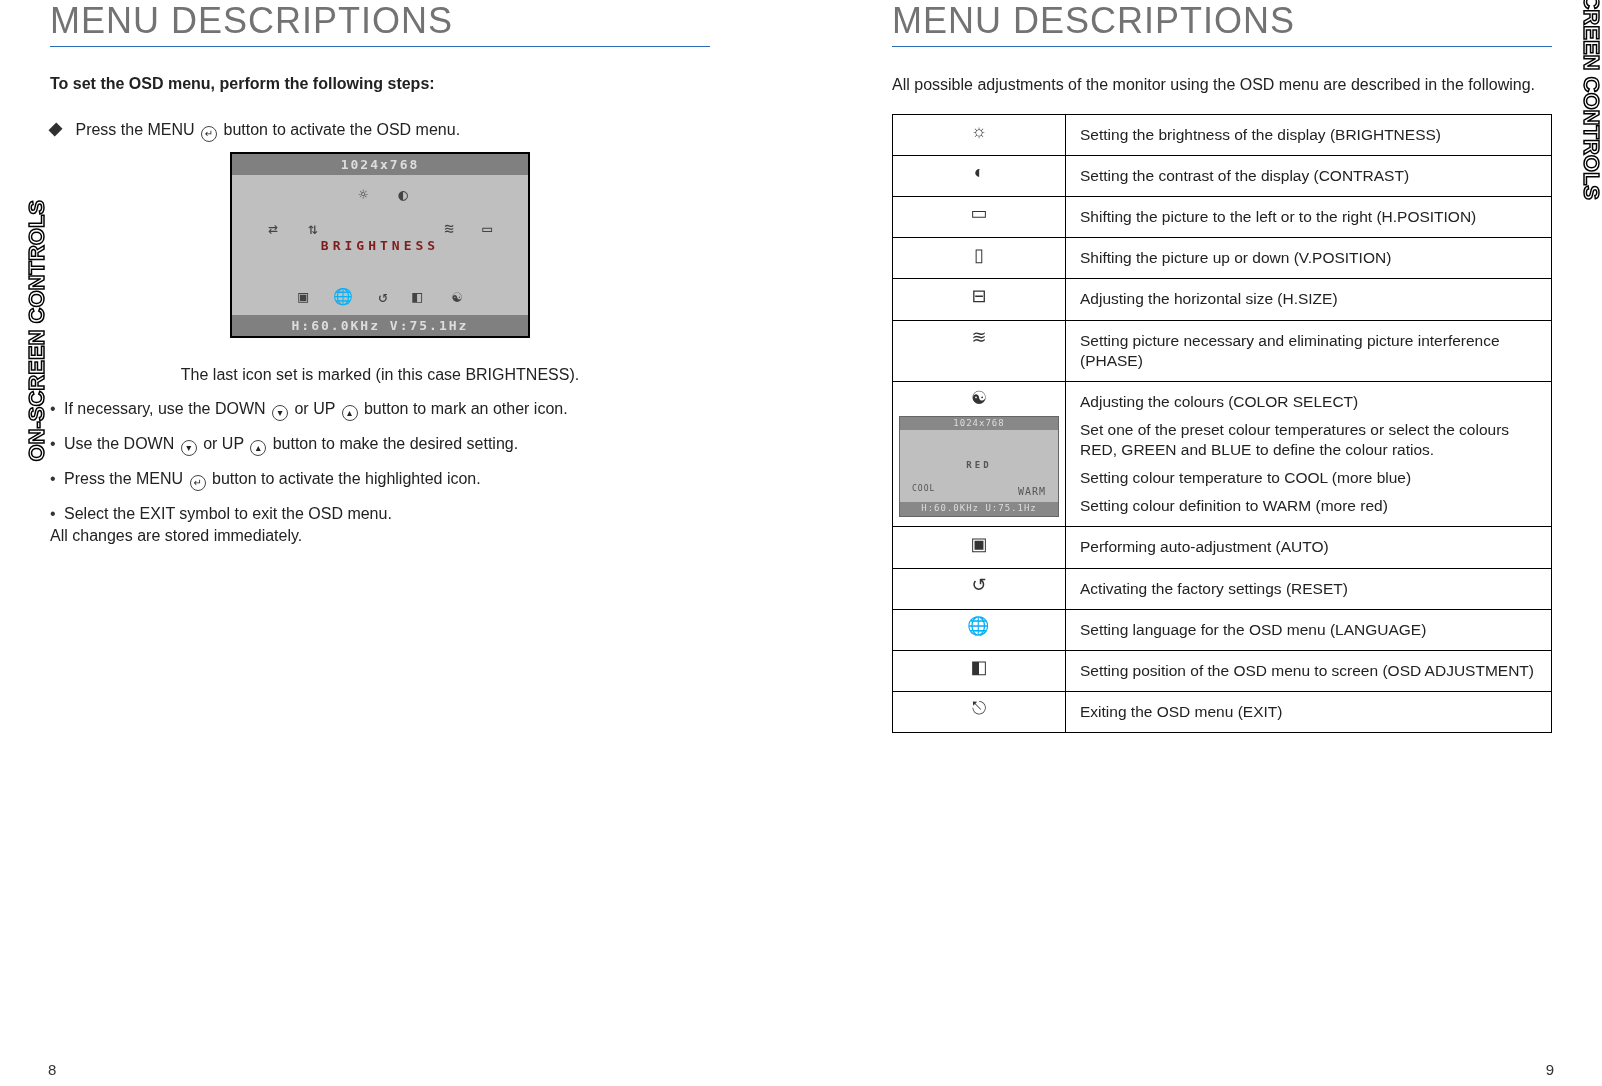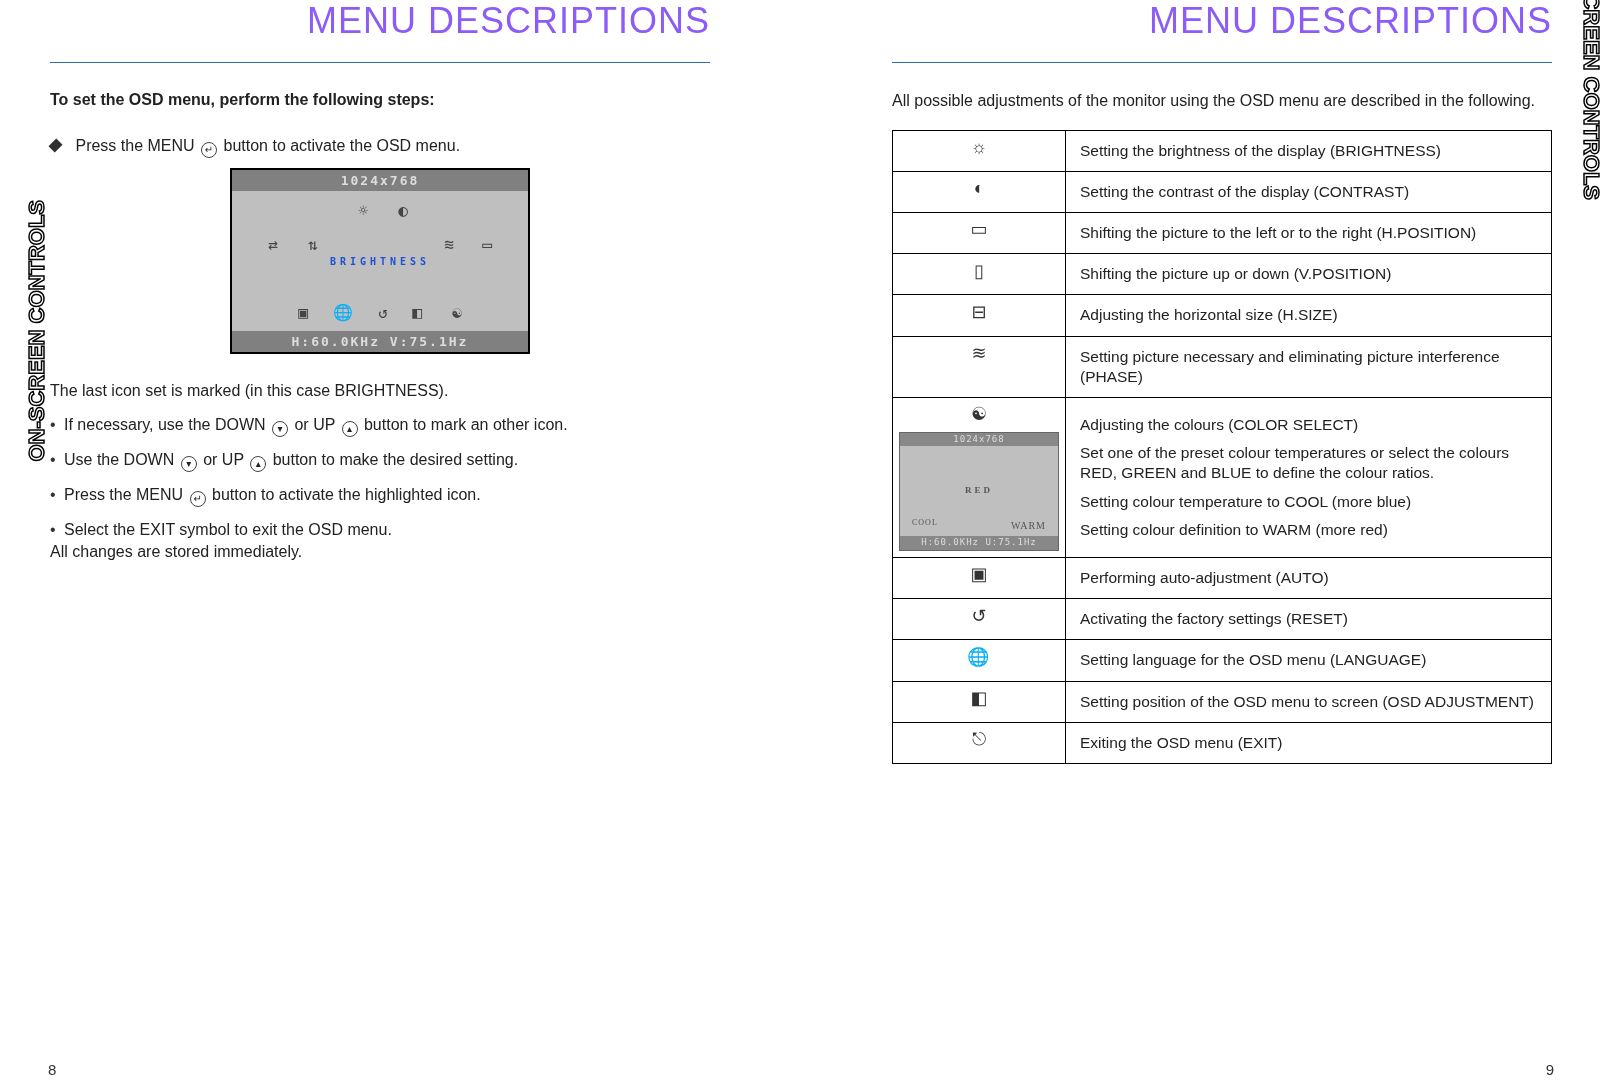--- a/index.html
+++ b/index.html
@@ -18,25 +18,24 @@
     width: 700px;
     padding: 0 20px;
   }
   .page-left { left: 30px; }
   .page-right { right: 30px; }
 
   .section-title {
     font-family: "Arial Narrow", Arial, sans-serif;
     font-stretch: condensed;
     font-size: 36px;
-    color: #8b5cf6;
+    color: #737373;
     letter-spacing: 1px;
     font-weight: 400;
-    margin-bottom: 20px;
-    text-align: right;
+    margin-bottom: 4px;
   }
   .blue-rule {
     border: none;
     border-top: 1px solid #2a6db3;
     margin-bottom: 28px;
   }
   .lead-bold {
     font-weight: bold;
     margin-bottom: 28px;
   }
@@ -90,22 +89,22 @@
   .osd-body {
     height: 140px;
     position: relative;
   }
   .osd-center-label {
     position: absolute;
     top: 50%; left: 50%;
     transform: translate(-50%, -50%);
     font-weight: bold;
     letter-spacing: 4px;
-    font-size: 10px;
-    color: #1d4ed8;
+    font-size: 13px;
+    color: #7f1d1d;
   }
   .osd-icon {
     position: absolute;
     width: 22px; height: 22px;
     display:flex; align-items:center; justify-content:center;
     font-size: 16px;
     color:#444;
   }
   .osd-i1{top:8px;left:120px;} .osd-i2{top:8px;left:160px;}
   .osd-i3{top:42px;left:30px;} .osd-i4{top:42px;left:70px;}
@@ -122,21 +121,21 @@
     margin-bottom: 4px;
     margin-top: 16px;
   }
   .bul li::before {
     content: "•";
     position: absolute;
     left: 0;
     top: 0;
     color:#333;
   }
-  .para-after { margin-top: 0; }
+  .para-after { margin-top: 0; text-align: center; }
 
   .intro-right { margin-bottom: 18px; line-height: 1.3; }
 
   table.desc {
     border-collapse: collapse;
     width: 100%;
   }
   table.desc td {
     border: 1.5px solid #000;
     padding: 10px 14px;
@@ -165,21 +164,21 @@
     background:#bfbfbf;
     border:1px solid #666;
     font-family: monospace;
     font-size:9px;
     color:#555;
     margin-top:6px;
   }
   .mini-osd .mt, .mini-osd .mb {
     background:#888; color:#ddd; text-align:center; letter-spacing:1px; padding:1px 0;
   }
-  .mini-osd .mbody{height:90px; position:relative;font-family:Liberation Serif, serif;}
+  .mini-osd .mbody{height:72px; position:relative;}
   .mini-osd .mc{position:absolute;top:50%;left:50%;transform:translate(-50%,-50%);letter-spacing:3px;font-weight:bold;font-size:9px;}
   .mini-osd .mcool{position:absolute;bottom:8px;left:12px;font-size:8px;letter-spacing:1px;}
   .mini-osd .mwarm{position:absolute;bottom:4px;right:12px;font-size:10px;letter-spacing:1px;}
 
   .side-tab {
     position: absolute;
     top: 200px;
     font-family: "Arial Black", Arial, sans-serif;
     font-weight: 900;
     font-size: 22px;

